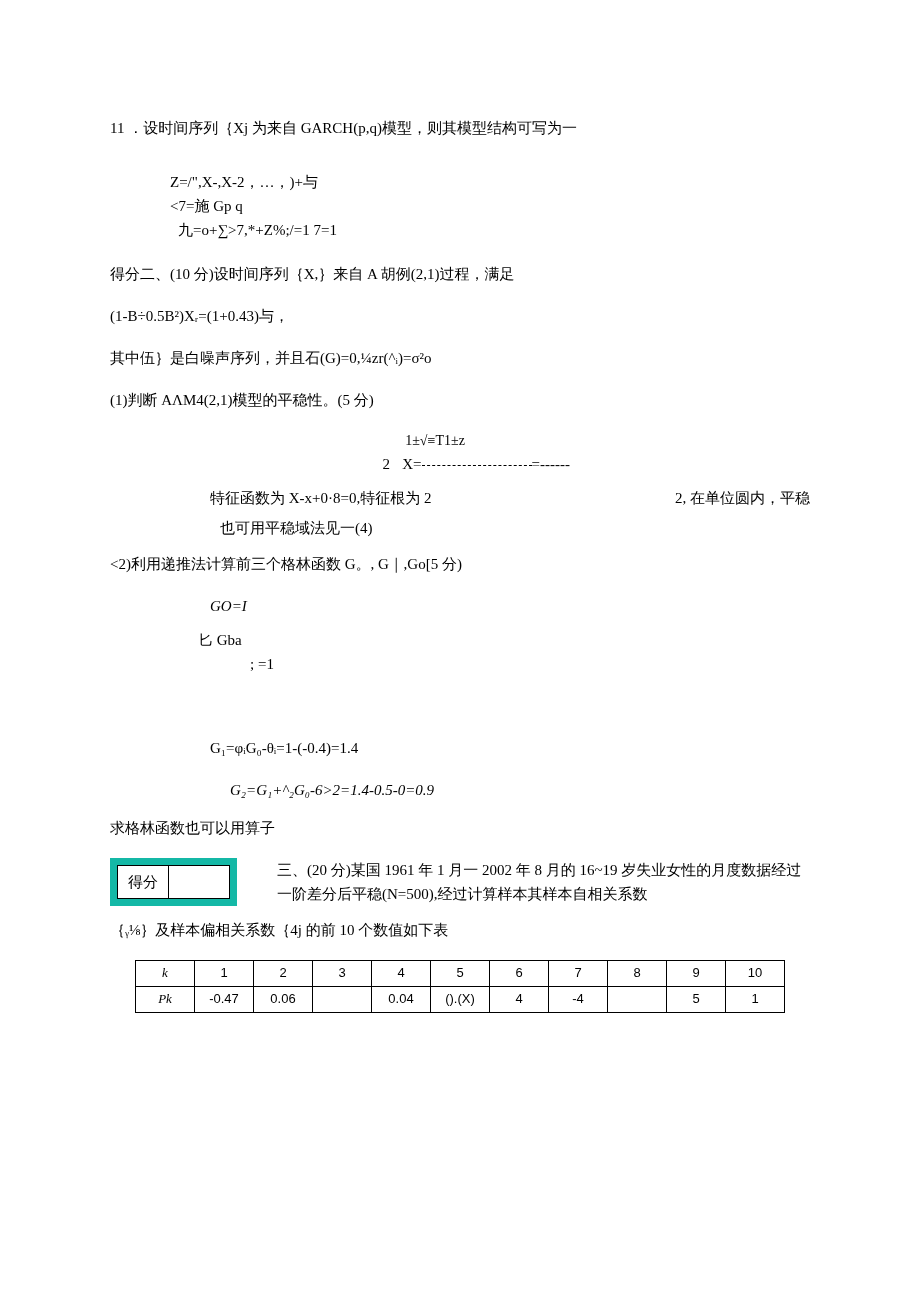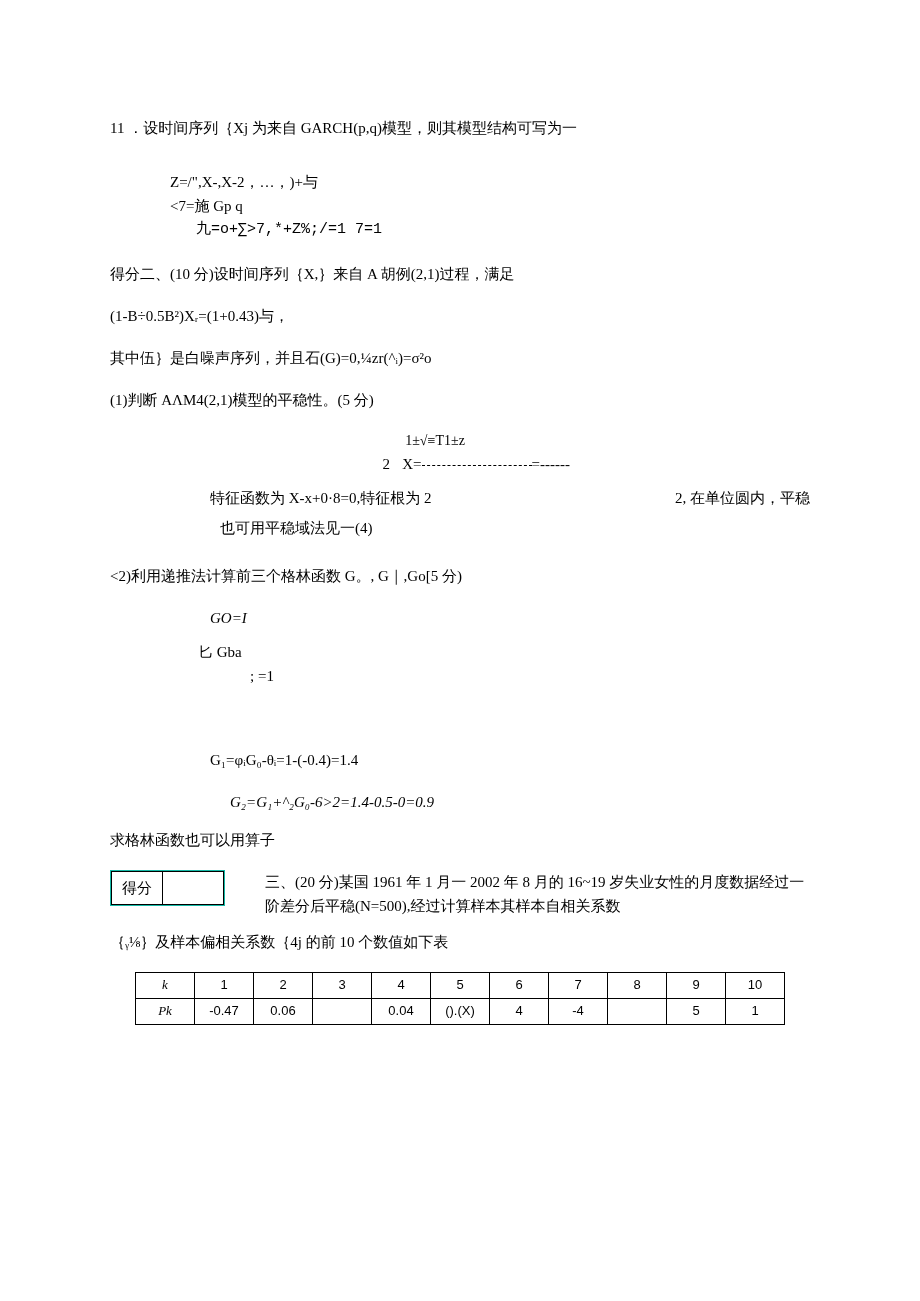--- a/index.html
+++ b/index.html
@@ -18,21 +18,21 @@
   }
   .para { margin: 0 0 18px 0; }
   .block-indent { margin-left: 60px; }
   .block-indent2 { margin-left: 100px; }
   .center { }
   .eq-row { display: flex; flex-direction: row; align-items: flex-end; margin-bottom: 10px; }
   .italic { font-style: italic; }
   .frac-line { display:inline-block; border-top:1px dashed #000; width: 110px; vertical-align: middle; }
   .score-box {
     display: inline-block;
-    border: 1px solid #14b8a6;
+    border: 7px solid #14b8a6;
     border-collapse: collapse;
   }
   .score-box td {
     border: 1px solid #000;
     padding: 4px 10px;
     font-size: 15px;
   }
   .score-row { display: flex; align-items: flex-start; gap: 40px; margin-top: 14px; }
   .score-text { flex: 1; }
   table.data {
@@ -52,21 +52,21 @@
 </head>
 <body>
 
 <div class="page">
 
   <p class="para">11 ．设时间序列｛Xj 为来自 GARCH(p,q)模型，则其模型结构可写为一</p>
 
   <div class="block-indent" style="margin-top:30px;">
     <div>Z=/",X-,X-2，…，)+与</div>
     <div>&lt;7=施 Gp  q</div>
-    <div style="margin-left:26px;font-family:Liberation Mono, monospace;">九=o+∑&gt;7,*+Z%;/=1 7=1</div>
+    <div style="margin-left:8px;">九=o+∑&gt;7,*+Z%;/=1 7=1</div>
   </div>
 
   <p class="para" style="margin-top:20px;">得分二、(10 分)设时间序列｛X,｝来自 A 胡例(2,1)过程，满足</p>
 
   <p class="para center">(1-B÷0.5B²)Xᵣ=(1+0.43)与，</p>
 
   <p class="para">其中伍｝是白噪声序列，并且石(G)=0,¼zr(^ᵢ)=σ²o</p>
 
   <p class="para">(1)判断 AΛM4(2,1)模型的平稳性。(5 分)</p>
 
@@ -82,21 +82,21 @@
       </div>
     </div>
     <div style="display:flex;">
       <div>特征函数为 X-x+0·8=0,特征根为 2</div>
       <div style="flex:1;"></div>
       <div>2, 在单位圆内，平稳</div>
     </div>
     <div style="margin-top:6px; margin-left:10px;">也可用平稳域法见一(4)</div>
   </div>
 
-  <p class="para" style="margin-top:24px;">&lt;2)利用递推法计算前三个格林函数 G。, G｜,Go[5 分)</p>
+  <p class="para" style="margin-top:12px;">&lt;2)利用递推法计算前三个格林函数 G。, G｜,Go[5 分)</p>
 
   <div class="block-indent2" style="margin-top:6px;">
     <div class="italic">GO=I</div>
     <div style="margin-top:10px; margin-left:-12px;">匕 Gba</div>
     <div style="margin-left:40px;">;  =1</div>
   </div>
 
   <div class="block-indent2" style="margin-top:60px;">
     <div><span>G₁=φᵢG₀-θᵢ=1-(-0.4)=1.4</span></div>
     <div class="italic" style="margin-top:18px; margin-left:20px;">G₂=G₁+^₂G₀-6&gt;2=1.4-0.5-0=0.9</div>

